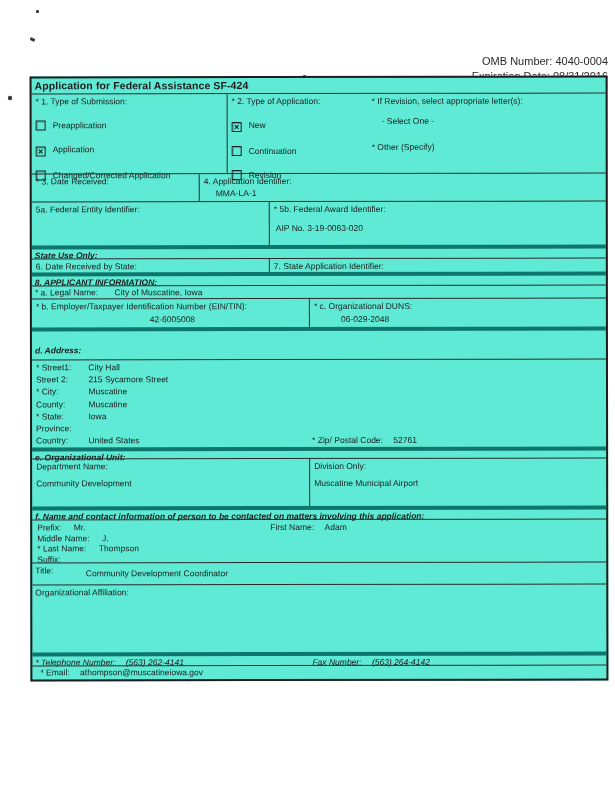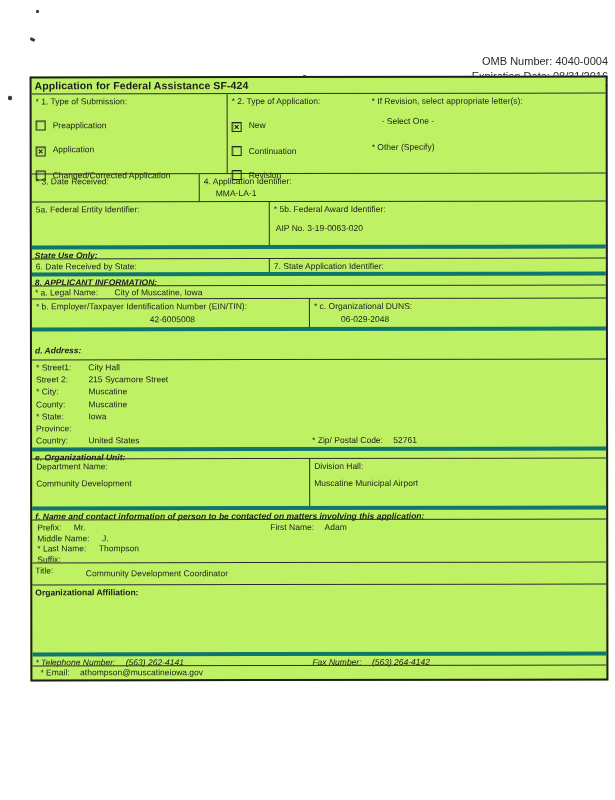--- a/index.html
+++ b/index.html
@@ -10,21 +10,21 @@
   
   .artifact { position:absolute; background:#3a3a3a; border-radius:1px; }
   .a1 { left:36px; top:10px; width:3px; height:3px; }
   .a2 { left:30px; top:38px; width:5px; height:3px; transform:rotate(25deg); }
   .a3 { left:8px; top:96px; width:4px; height:4px; transform:rotate(10deg); }
   .a4 { left:303px; top:75px; width:3px; height:2px; }
 
   .omb { position:absolute; top:54px; right:7px; font-size:11px; line-height:1.35; text-align:right; color:#2a2a2a; }
   .omb-exp { border-bottom:1px solid #2b2b2b; padding-bottom:1px; }
 
-  .form { position:absolute; left:30px; top:76px; width:578px; border:2px solid #1e1e1e; font-size:8.5px; background:#bef264; transform:rotate(-0.08deg); }
+  .form { position:absolute; left:30px; top:76px; width:578px; border:2px solid #1e1e1e; font-size:8.5px; background:#5eead4; transform:rotate(-0.08deg); }
   .row { border-top:1px solid #2c2c2c; position:relative; }
   .thick { border-top:4px solid #0f766e;font-style:italic; }
   .bold { font-weight:bold; }
 
   .title-row { height:15px; font-weight:bold; font-size:10.5px; padding:1px 3px; letter-spacing:0.1px; }
 
   .flex { display:flex; }
   .cell { padding:2px 4px; }
   .vline { border-right:1px solid #2c2c2c; }
 
@@ -73,21 +73,21 @@
   .fh { height:13px; padding:1px 3px; }
   .contact { height:43px; padding:2px 5px; }
   .cline { height:10.7px; position:relative; white-space:nowrap; }
   .cval { margin-left:10px; }
   .fname { position:absolute; left:233px; top:0; }
   .fname .cval { margin-left:8px; }
 
   .trow { height:22px; padding:2px 3px; }
   .trow .val { margin-left:30px; position:relative; top:3px; }
 
-  .aff { height:68px; padding:2px 3px;font-weight:bold; }
+  .aff { height:68px; padding:2px 3px; }
 
   .phone { height:13px; padding:1px 3px; position:relative; }
   .fax { position:absolute; left:280px; top:1px; }
   .email { height:14px; padding:1px 3px 1px 8px; }
   .lblgap { margin-left:8px; }
 </style>
 </head>
 <body>
 
 <div class="sheet">
@@ -224,21 +224,21 @@
     </div>
 
     <div class="row eh thick bold">e. Organizational Unit:</div>
 
     <div class="row dept flex">
       <div class="cell c-dept vline">
         <div>Department Name:</div>
         <div class="dept-val">Community Development</div>
       </div>
       <div class="cell">
-        <div>Division Hall:</div>
+        <div>Division Only:</div>
         <div class="dept-val">Muscatine Municipal Airport</div>
       </div>
     </div>
 
     <div class="row fh thick bold">f. Name and contact information of person to be contacted on matters involving this application:</div>
 
     <div class="row contact">
       <div class="cline">
         <span>Prefix:</span>
         <span class="cval">Mr.</span>

